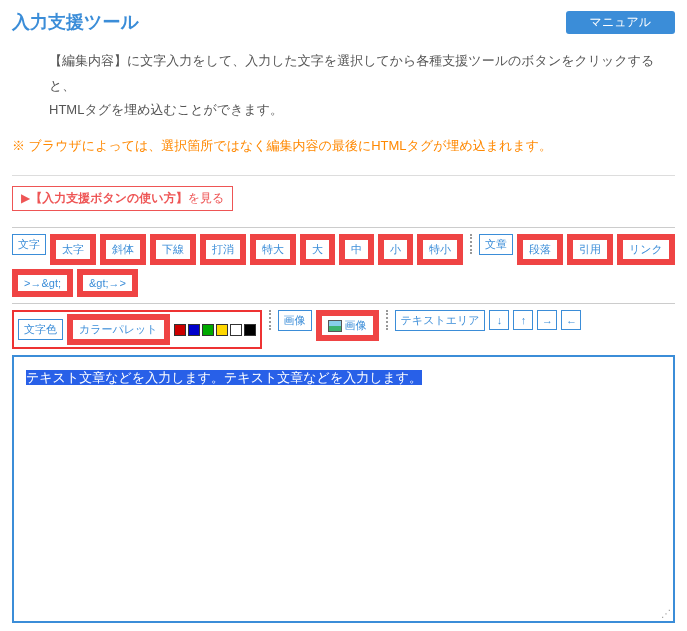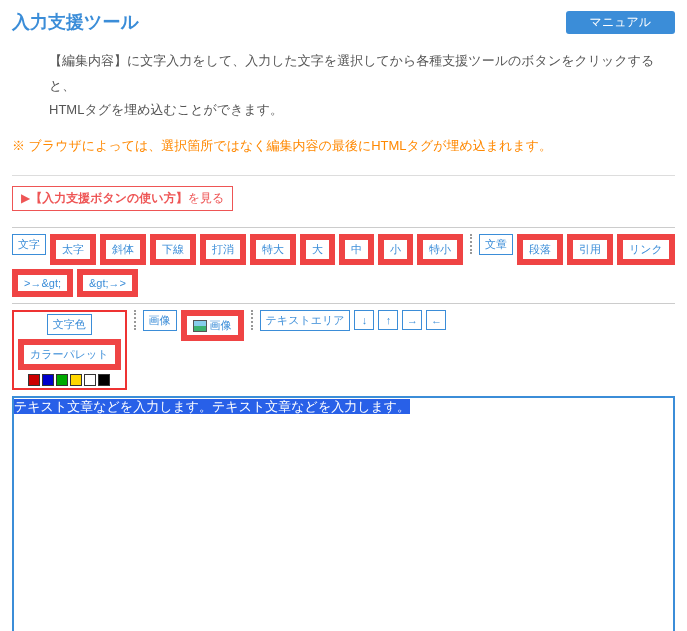--- a/index.html
+++ b/index.html
@@ -10,26 +10,26 @@
 .manual-btn { background: #3b8dd8; color: #fff; padding: 3px 24px; border-radius: 3px; font-size: 12px; cursor: pointer; }
 .desc { line-height: 1.9; margin-bottom: 12px; font-size: 13px; margin-left: 37px; }
 .warn { color: #ff8800; margin-bottom: 18px; font-size: 13px; line-height: 1.7; }
 .hr { border: none; border-top: 1px solid #ddd; margin-bottom: 10px; }
 .help-link { display: inline-block; border: 1px solid #e55; color: #e55; padding: 3px 8px; font-size: 12px; margin-bottom: 16px; cursor: pointer; }
 .help-link .tri { color: #e55; }
 .toolbar-row { border-top: 1px solid #ccc; padding-top: 6px; margin-bottom: 6px; display: flex; flex-wrap: wrap; gap: 4px; align-items: flex-start; }
 .group-label { border: 1px solid #3b8dd8; color: #3b8dd8; padding: 2px 5px; font-size: 11px; background: #fff; }
 .tbtn { border: 6px solid #ef4444; color: #3b8dd8; padding: 2px 6px; font-size: 11px; background: #fff; cursor: pointer; white-space: nowrap; }
 .sep { border-left: 2px dotted #999; height: 20px; margin: 0 3px; }
-.red-box { border: 2px solid #e33; padding: 2px 4px; display: inline-flex; align-items: center; gap: 4px; flex-direction: column; }
+.red-box { border: 2px solid #e33; padding: 2px 4px; display: inline-flex; align-items: center; gap: 4px; }
 .color-palette { display: inline-flex; gap: 2px; }
 .color-sw { width: 12px; height: 12px; border: 1px solid #333; display: inline-block; }
 .img-icon { display: inline-block; width: 14px; height: 12px; background: linear-gradient(#87ceeb 50%, #3cb371 50%); border: 1px solid #555; vertical-align: middle; }
 .arrow-btn { border: 1px solid #3b8dd8; color: #3b8dd8; width: 20px; height: 20px; font-size: 11px; background: #fff; cursor: pointer; display: inline-flex; align-items: center; justify-content: center; }
-.editor { border: 2px solid #3b8dd8; height: 268px; width: 100%; padding: 0; resize: none; font-size: 13px; position: relative; overflow: auto; margin-top: 4px; }
+.editor { border: 2px solid #3b8dd8; height: 268px; width: 100%; padding: 12px; resize: none; font-size: 13px; position: relative; overflow: auto; margin-top: 4px; }
 .selected-text { background: #2860e8; color: #fff; padding: 0; }
 .btns { display: flex; justify-content: center; gap: 30px; margin-top: 16px; }
 .btn-close { width: 160px; height: 40px; background: #7dd3fc; border: 1px solid #bbb; color: #555; font-size: 14px; cursor: pointer; }
 .btn-confirm { width: 160px; height: 40px; background: #3b8dd8; border: none; color: #000000; font-size: 14px; cursor: pointer; }
 .resize-grip { position: absolute; right: 2px; bottom: 2px; font-size: 10px; color: #999; }
 </style>
 </head>
 <body>
 
 <div class="container">

